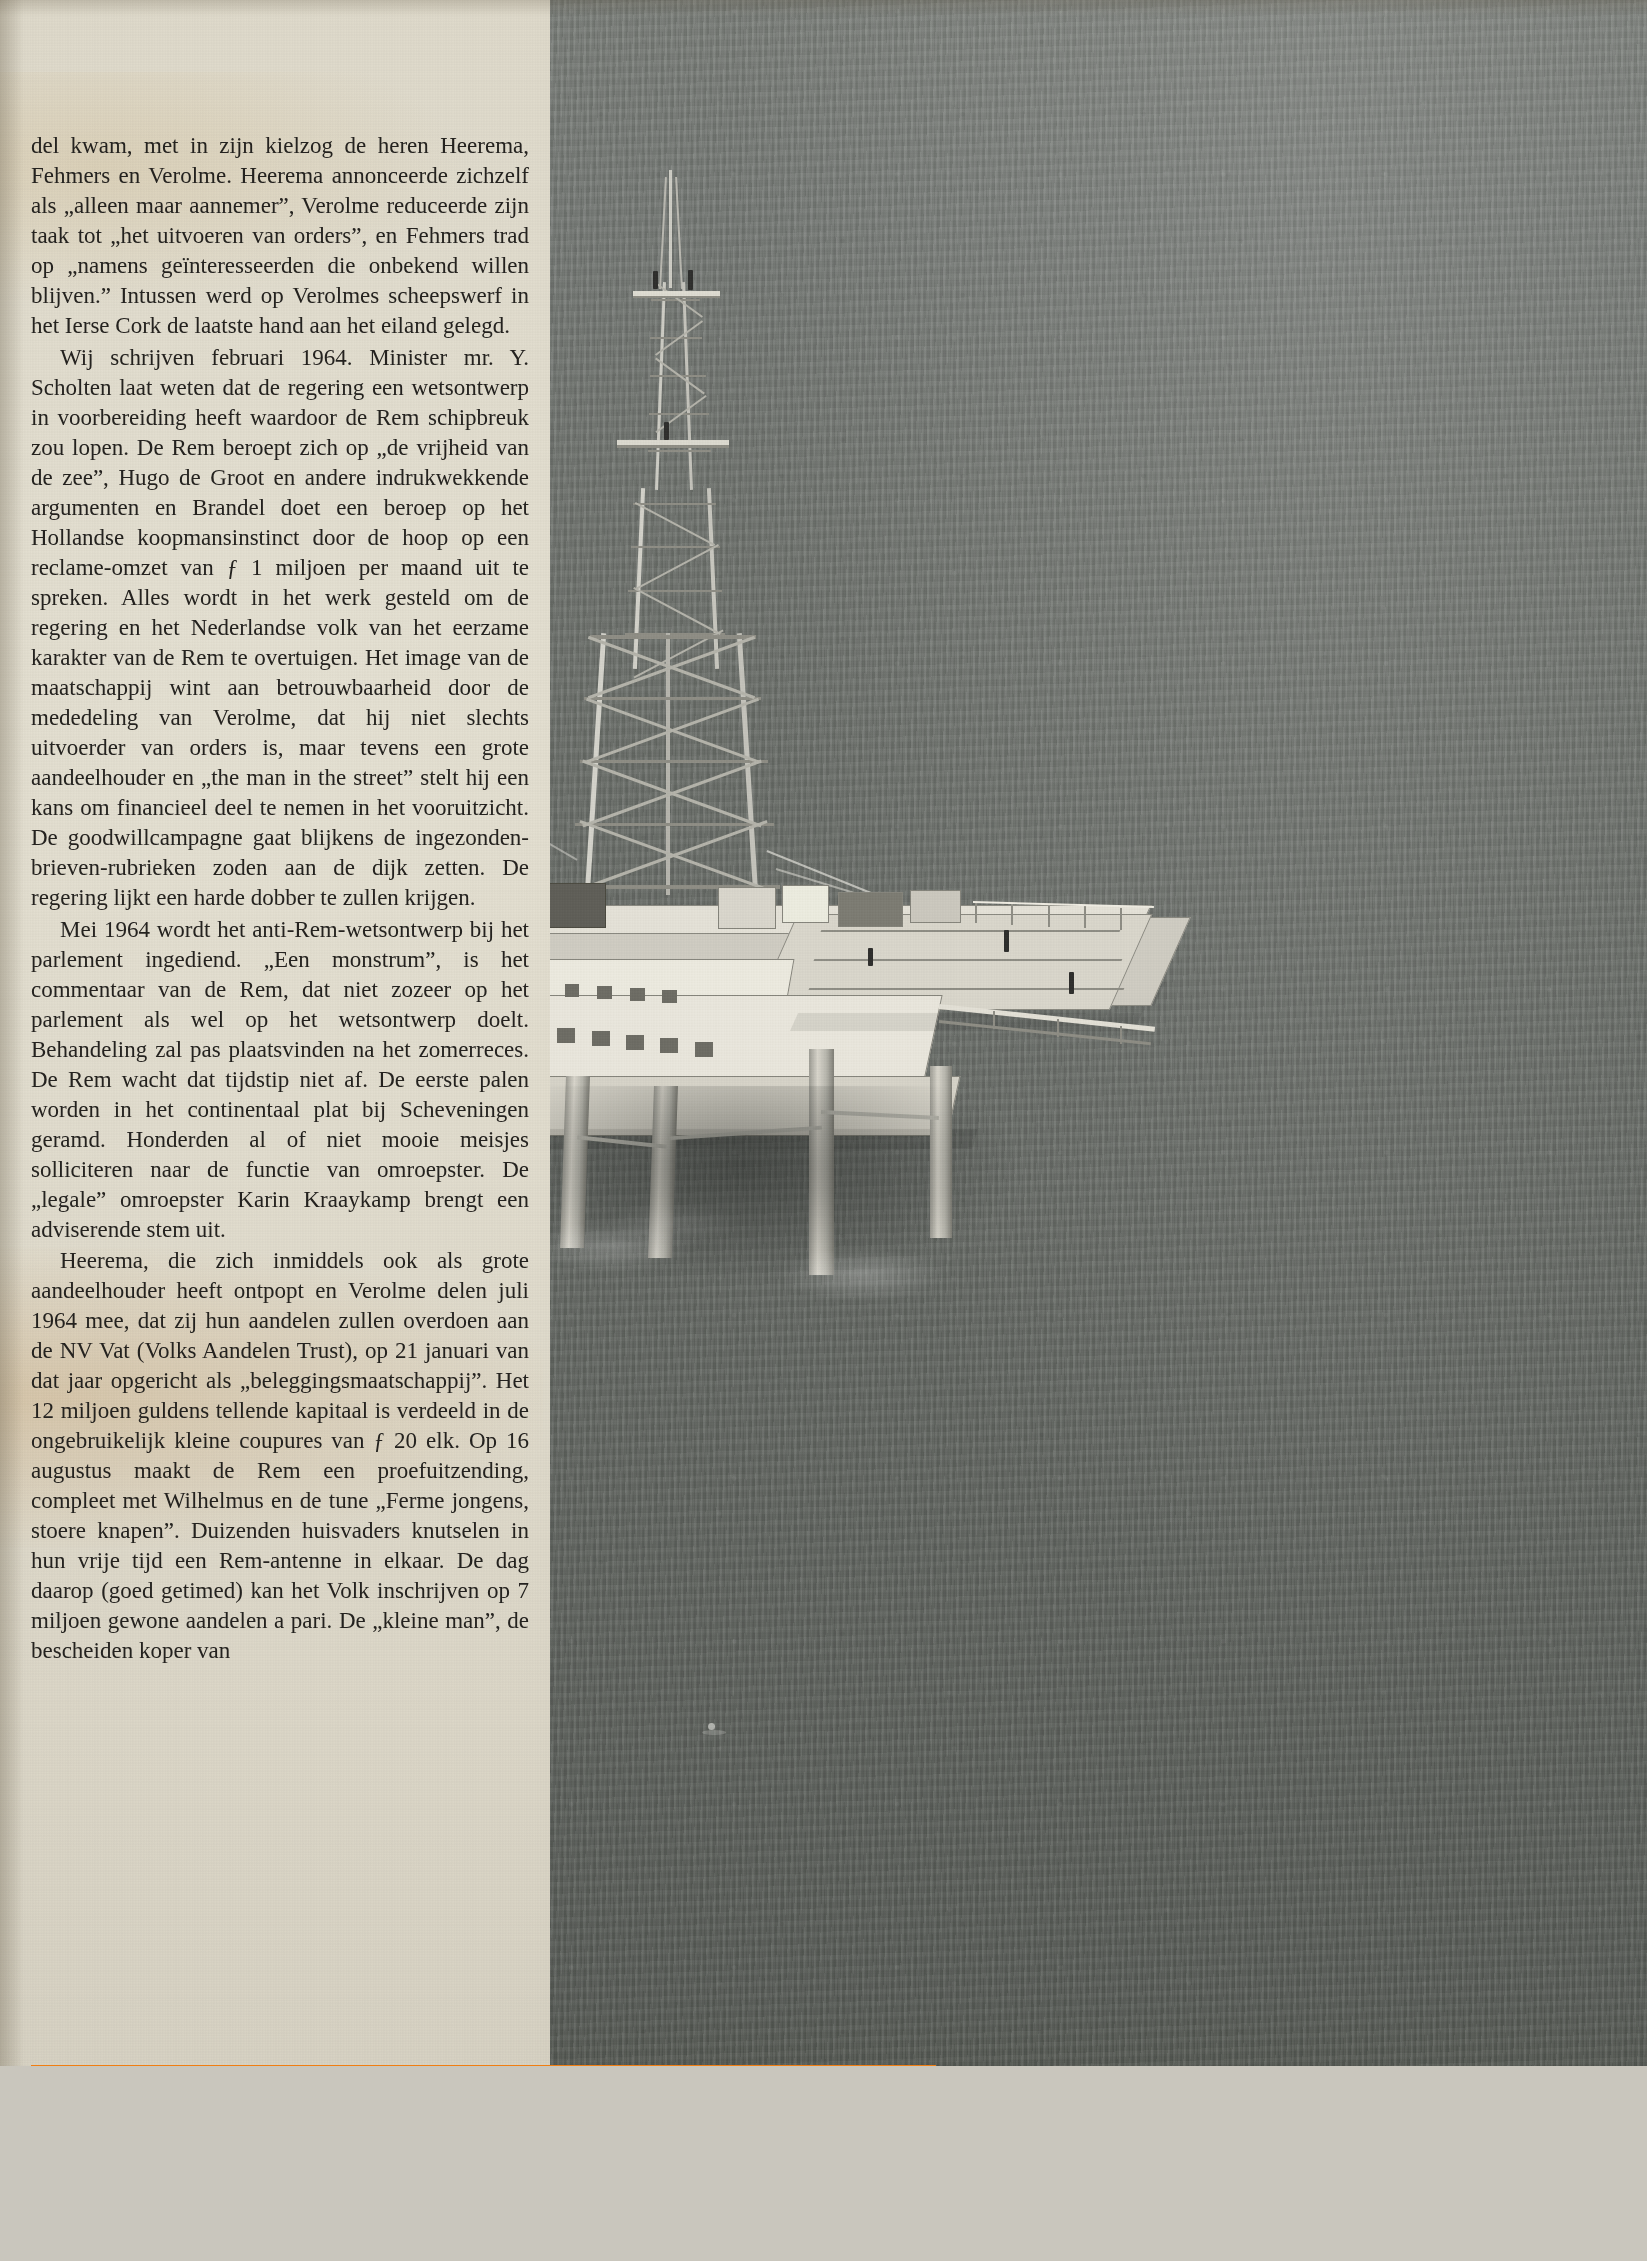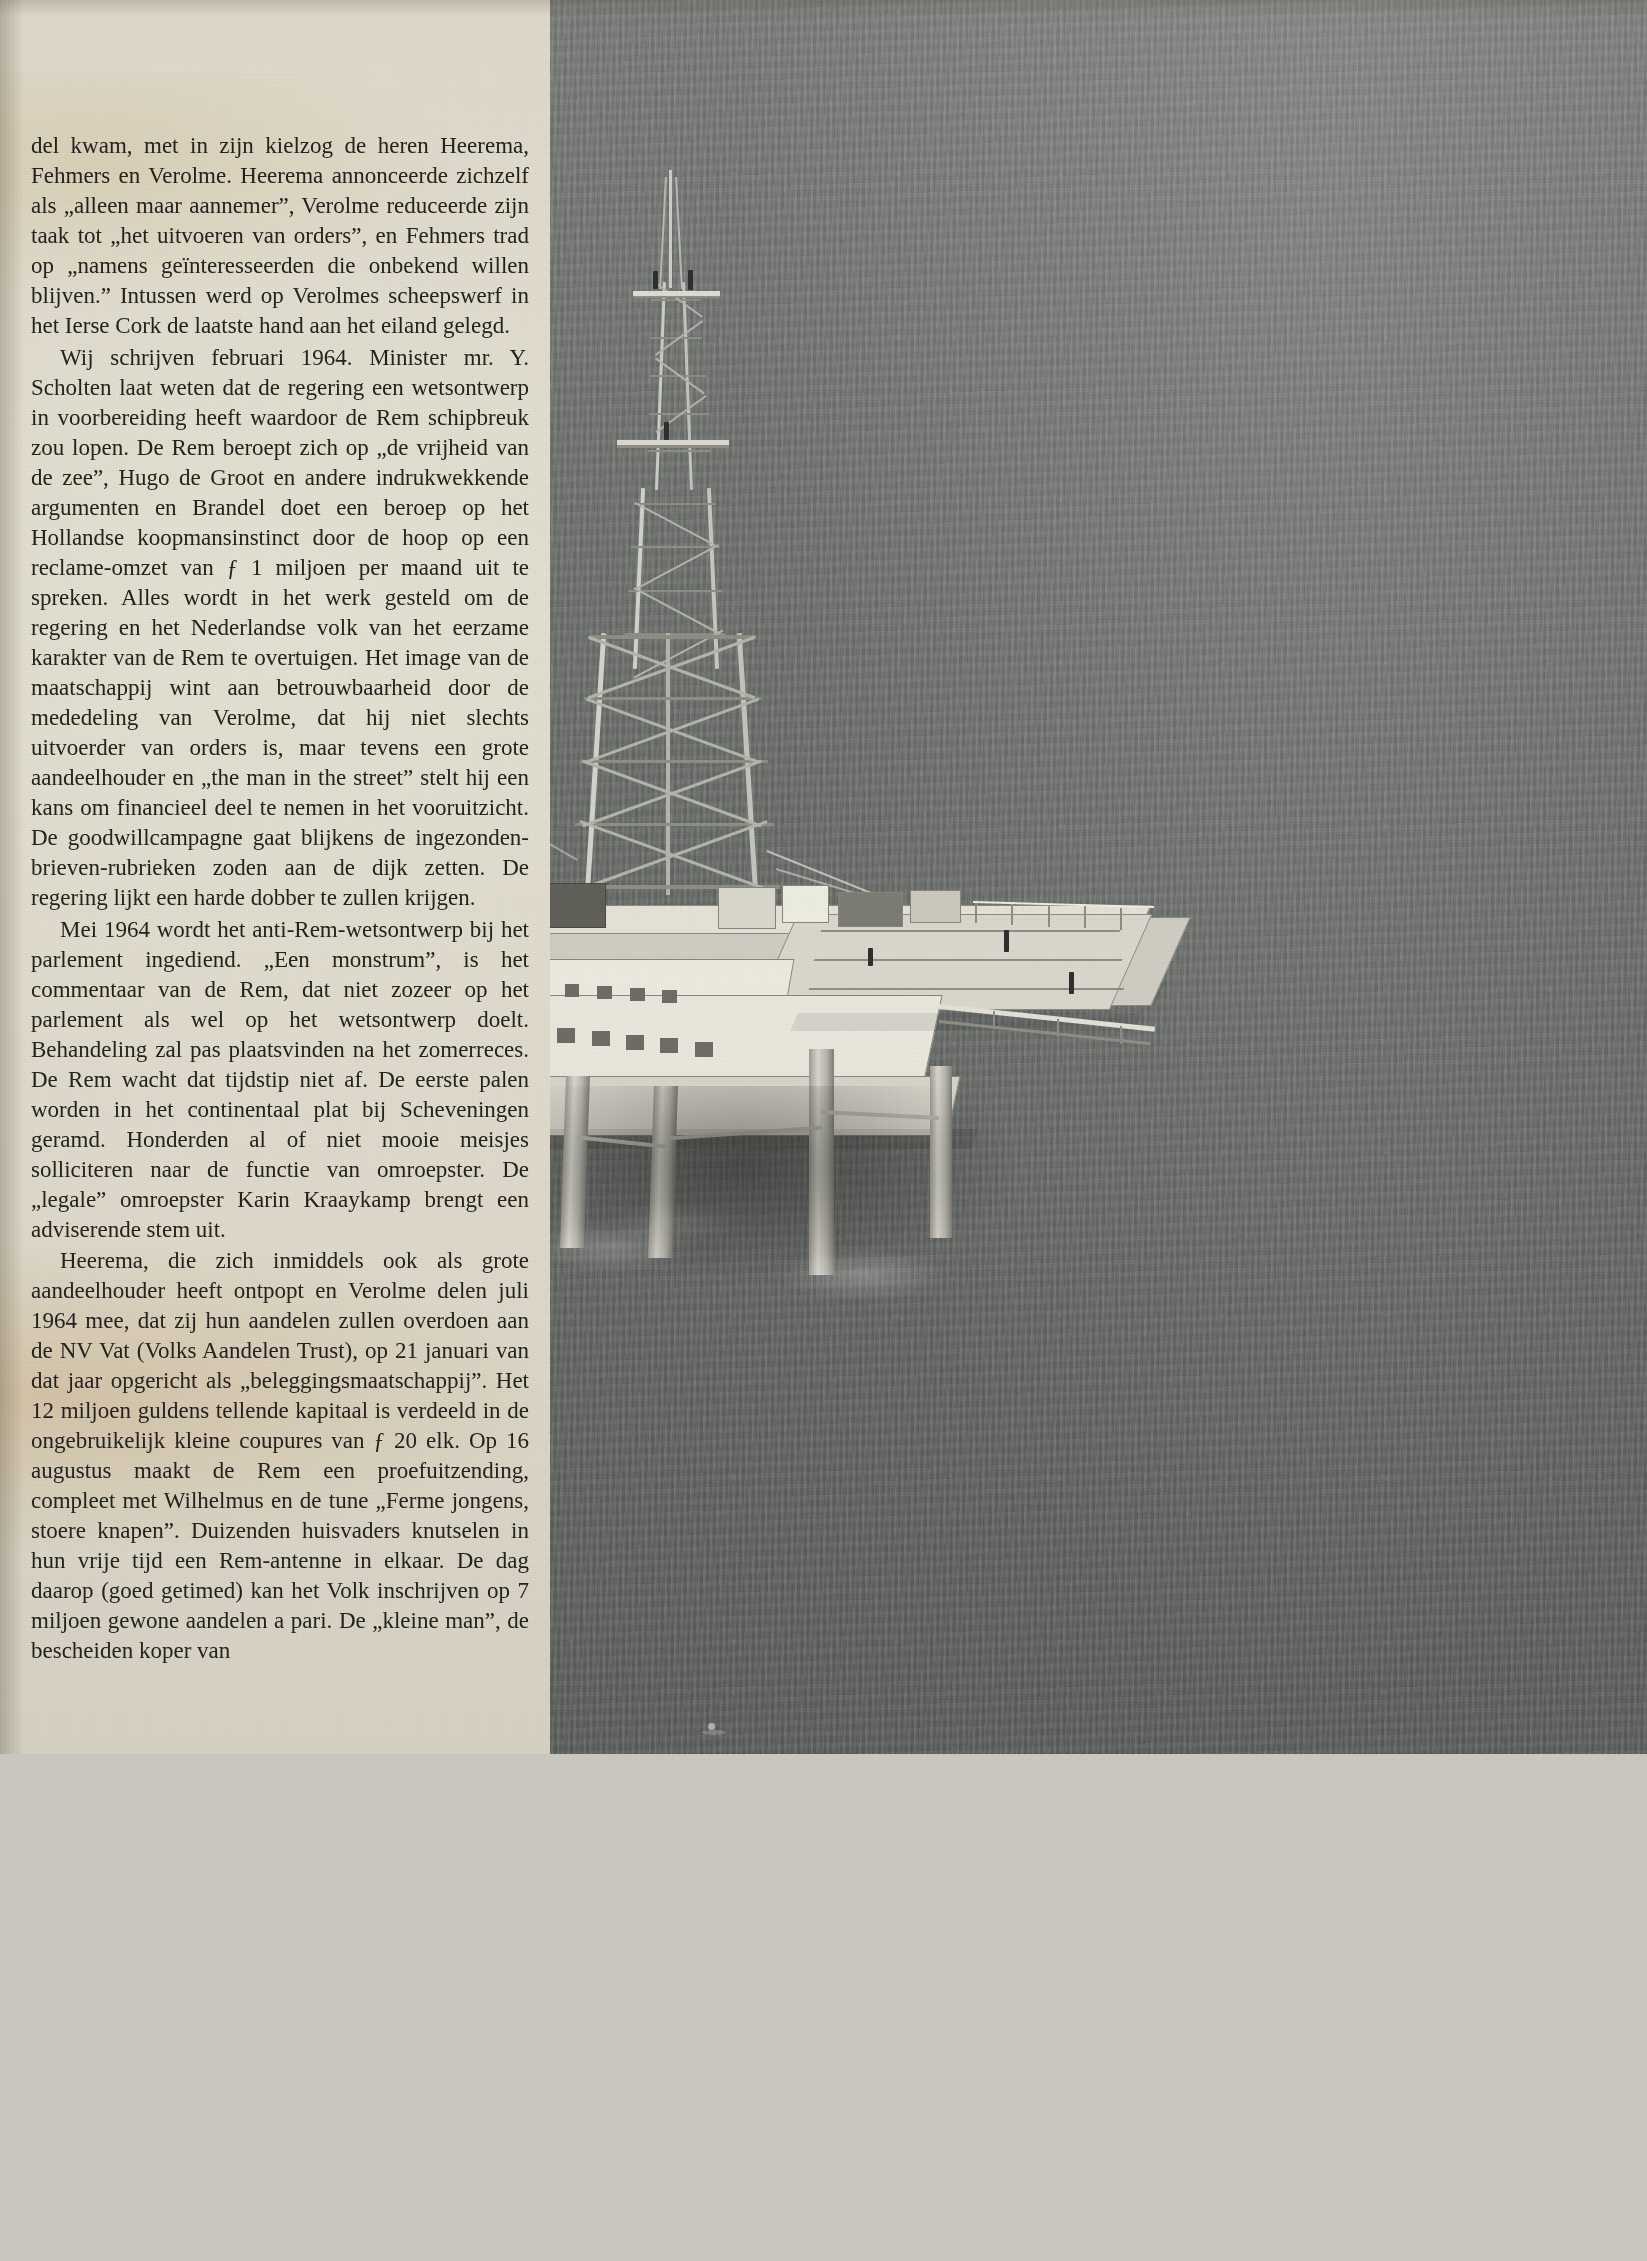--- a/index.html
+++ b/index.html
@@ -3,21 +3,21 @@
 <meta charset="utf-8">
 <style>
   html, body {
     margin: 0;
     padding: 0;
     background: #c9c6bd;
   }
   #page {
     position: relative;
     width: 1647px;
-    height: 1754px;
+    height: 2066px;
     background: #d6d2c6;
     overflow: hidden;
     font-family: "Liberation Serif", serif;
   }
 
   
   .paper-base {
     position: absolute;
     inset: 0;
     background:

